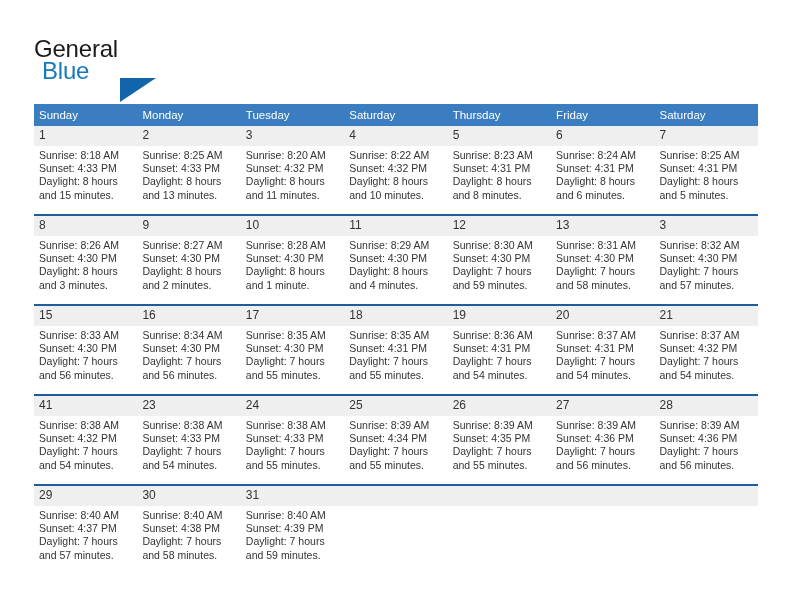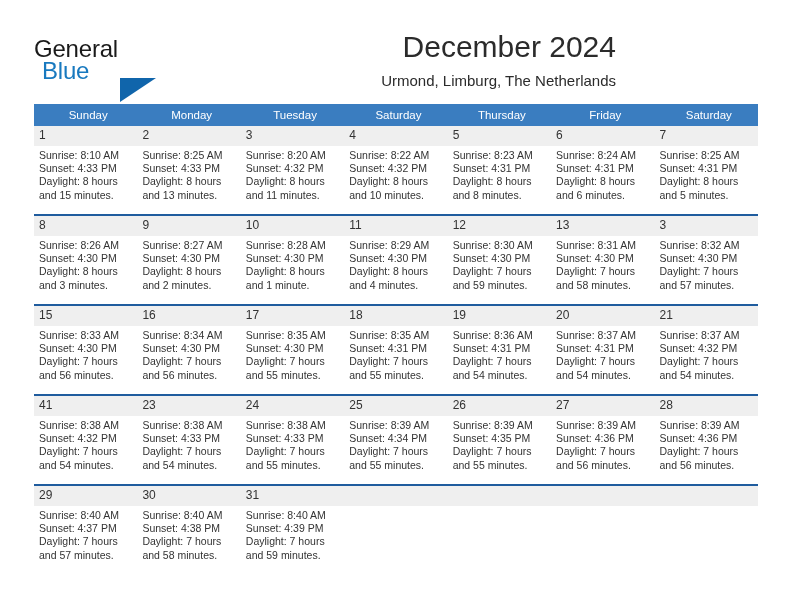--- a/index.html
+++ b/index.html
@@ -98,21 +98,21 @@
     width: 724px;
     border-collapse: collapse;
     table-layout: fixed;
   }
 
   .calendar th {
     background: #3a7dc0;
     color: #ffffff;
     font-size: 11.5px;
     font-weight: normal;
-    text-align: center;
+    text-align: left;
     padding: 4px 0 4px 5px;
     height: 14px;
     border: none;
   }
 
   .calendar td {
     vertical-align: top;
     padding: 0;
     border: none;
     border-top: 2px solid #1f5c9e;
@@ -156,24 +156,20 @@
 <div class="page">
 
   <div class="header">
 
     <div class="brand">
       <span class="brand-general">General</span>
       <span class="brand-triangle"></span>
       <span class="brand-blue">Blue</span>
     </div>
 
-    <div class="title-block">
-      <h1 class="cal-title">December 2024</h1>
-      <div class="cal-subtitle">Urmond, Limburg, The Netherlands</div>
-    </div>
 
   </div>
 
   <table class="calendar">
     <thead>
       <tr>
         <th>Sunday</th>
         <th>Monday</th>
         <th>Tuesday</th>
         <th>Saturday</th>
@@ -181,21 +177,21 @@
         <th>Friday</th>
         <th>Saturday</th>
       </tr>
     </thead>
     <tbody id="calendar-body">
         <tr class="week-row">
           <td>
             <div class="cell-inner">
               <div class="daynum">1</div>
               <div class="details">
-                <div>Sunrise: 8:10 AM</div>
+                <div>Sunrise: 8:18 AM</div>
                 <div>Sunset: 4:33 PM</div>
                 <div>Daylight: 8 hours</div>
                 <div>and 15 minutes.</div>
               </div>
             </div>
           </td>
           <td>
             <div class="cell-inner">
               <div class="daynum">2</div>
               <div class="details">

